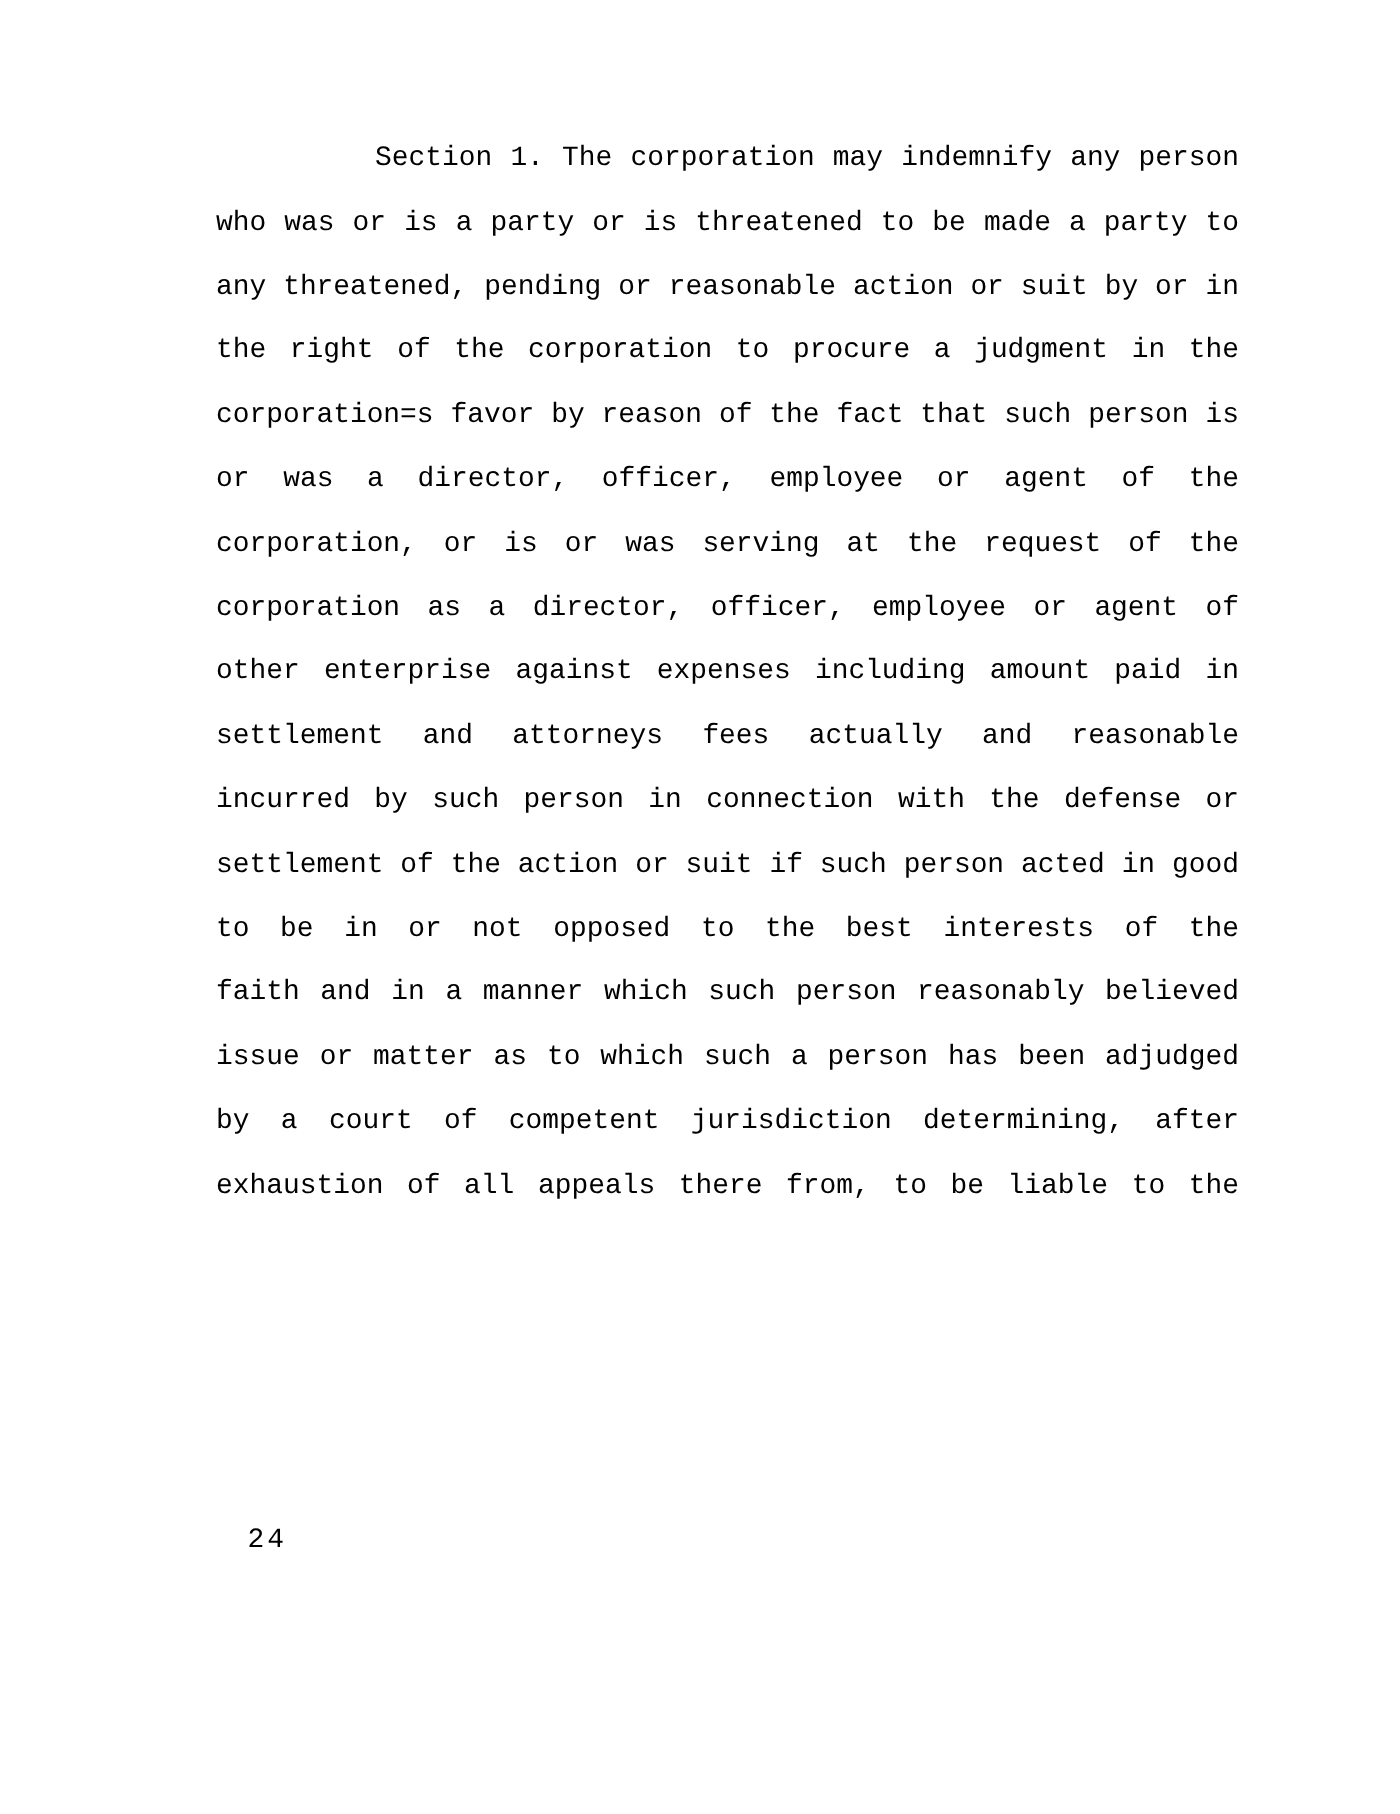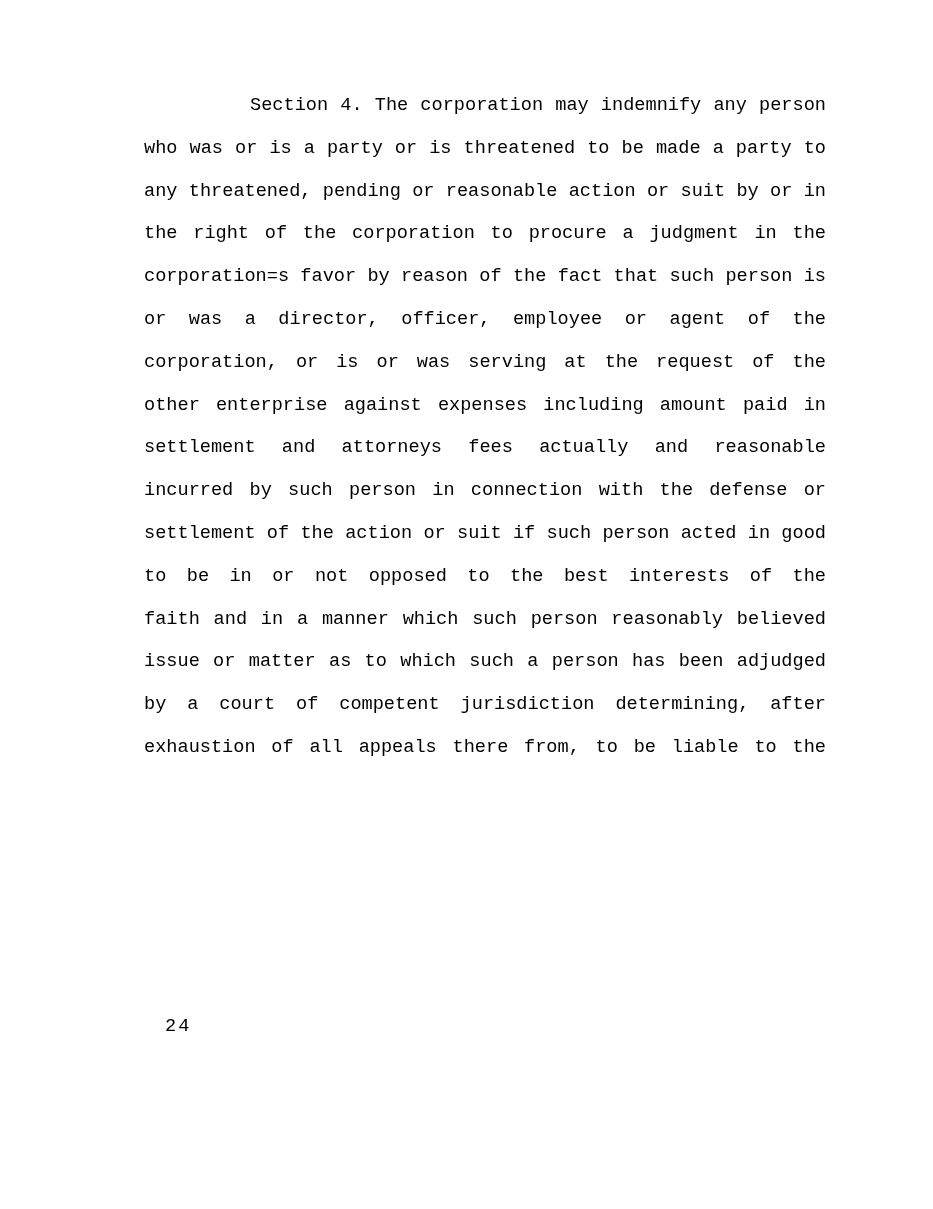--- a/index.html
+++ b/index.html
@@ -45,27 +45,28 @@
     font-size: 18.6px;
     line-height: 42.8px;
     letter-spacing: 2px;
   }
 </style>
 </head>
 <body style="background: rgb(255, 255, 255); color: rgb(0, 0, 0);">
 
 <div class="page">
   <div class="text-block">
-      <div class="line first-line">Section 4. The corporation may indemnify any person</div>
+      <div class="line first-line">Section 1. The corporation may indemnify any person</div>
       <div class="line">who was or is a party or is threatened to be made a party to</div>
       <div class="line">any threatened, pending or reasonable action or suit by or in</div>
       <div class="line">the right of the corporation to procure a judgment in the</div>
       <div class="line">corporation=s favor by reason of the fact that such person is</div>
       <div class="line">or was a director, officer, employee or agent of the</div>
       <div class="line">corporation, or is or was serving at the request of the</div>
+      <div class="line">corporation as a director, officer, employee or agent of</div>
       <div class="line">other enterprise against expenses including amount paid in</div>
       <div class="line">settlement and attorneys fees actually and reasonable</div>
       <div class="line">incurred by such person in connection with the defense or</div>
       <div class="line">settlement of the action or suit if such person acted in good</div>
       <div class="line">to be in or not opposed to the best interests of the</div>
       <div class="line">faith and in a manner which such person reasonably believed</div>
       <div class="line">issue or matter as to which such a person has been adjudged</div>
       <div class="line">by a court of competent jurisdiction determining, after</div>
       <div class="line">exhaustion of all appeals there from, to be liable to the</div>
     </div>

